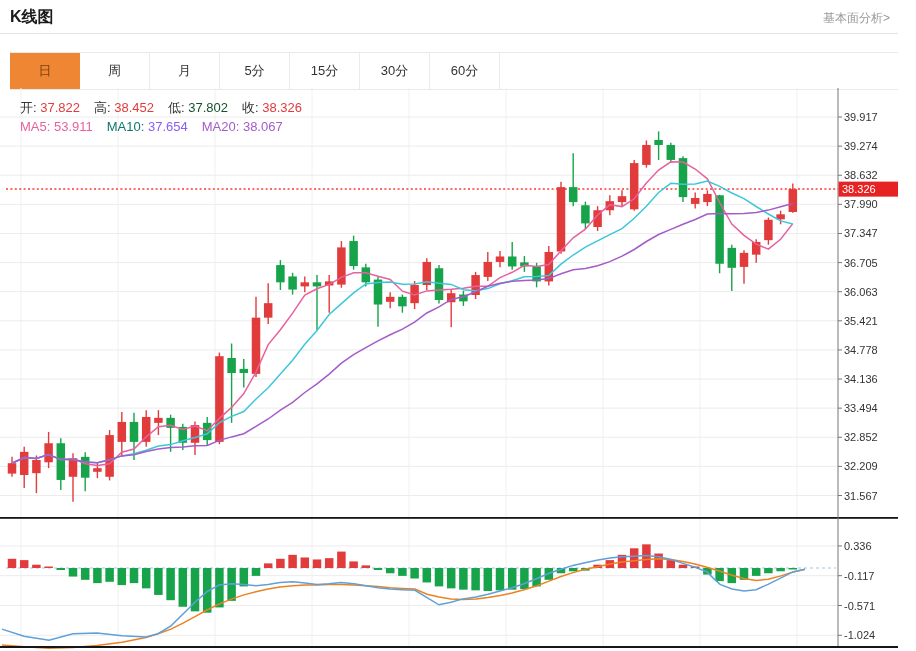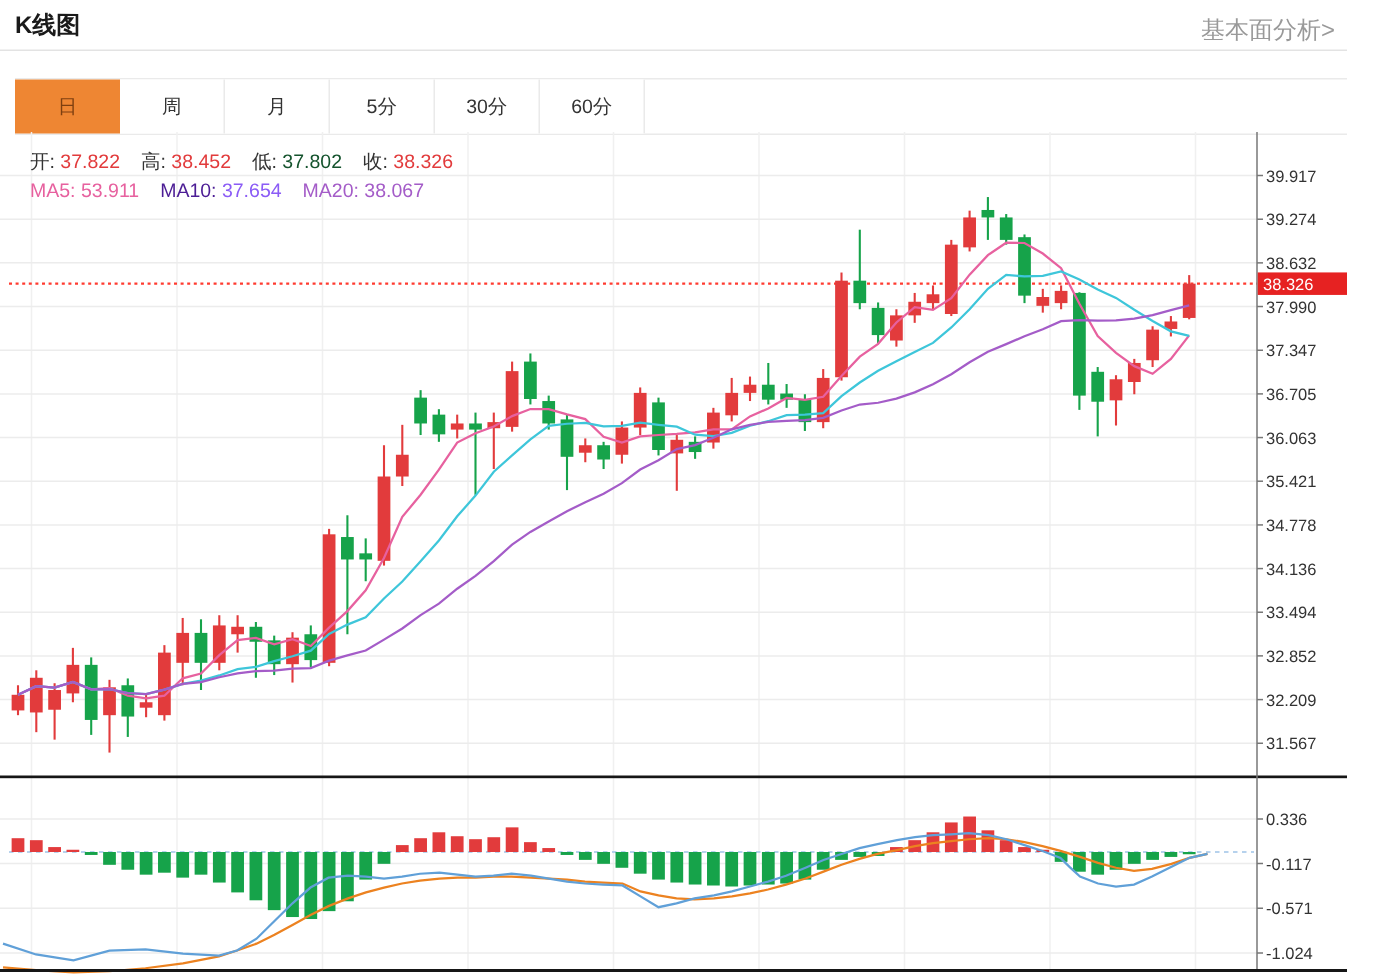--- a/index.html
+++ b/index.html
@@ -1,19 +1,19 @@
 <!DOCTYPE html>
 <html style="--tab-active-bg: #ee8633; --tab-active-text: #7d3f10;"><head>
 <meta charset="utf-8">
 <style>
   html,body{margin:0;padding:0;background:#fff;}
   #app{position:relative;width:898px;height:651px;background:#fff;overflow:hidden;
        font-family:"Liberation Sans","DejaVu Sans",sans-serif;}
   .page-title{position:absolute;left:10px;top:7px;font-size:16px;font-weight:bold;color:#1a1a1a;}
-  .fund-link{position:absolute;right:8px;top:10px;font-size:16px;color:#999;cursor:pointer;}
+  .fund-link{position:absolute;right:8px;top:10px;font-size:12px;color:#999;cursor:pointer;}
   .top-divider{position:absolute;left:0;top:33px;width:910px;height:1px;background:#e3e3e3;}
   .tab-bar{position:absolute;left:10px;top:52px;width:896px;height:36px;
            border-top:1px solid #eaeaea;border-bottom:1px solid #eaeaea;display:flex;background:#fff;}
   .tab{width:70px;height:36px;line-height:36px;text-align:center;font-size:13px;color:#333;
        border-right:1px solid #eaeaea;cursor:pointer;box-sizing:border-box;background:#fff;}
   .tab.active{background:var(--tab-active-bg);color:var(--tab-active-text);border-right:none;}
   .legend-row{position:absolute;left:20px;display:flex;gap:14px;font-size:13px;white-space:nowrap;z-index:3;}
   #legend-ohlc{top:99px;}
   #legend-ma{top:119px;}
   #legend-macd{top:524px;gap:22px;}
@@ -26,20 +26,21 @@
 
 <div id="app">
   <div class="page-title">K线图</div>
   <div class="fund-link">基本面分析&gt;</div>
   <div class="top-divider"></div>
   <div class="tab-bar">
       <div class="tab active">日</div>
       <div class="tab">周</div>
       <div class="tab">月</div>
       <div class="tab">5分</div>
+      <div class="tab">15分</div>
       <div class="tab">30分</div>
       <div class="tab">60分</div>
     </div>
 
   <svg id="chart" width="916" height="651" viewBox="0 0 916 651">
       <g>
         <line x1="21" y1="88" x2="21" y2="646" stroke="#f0f0f0" stroke-width="1"></line>
         <line x1="118" y1="88" x2="118" y2="646" stroke="#f0f0f0" stroke-width="1"></line>
         <line x1="215" y1="88" x2="215" y2="646" stroke="#f0f0f0" stroke-width="1"></line>
         <line x1="312" y1="88" x2="312" y2="646" stroke="#f0f0f0" stroke-width="1"></line>
@@ -323,16 +324,16 @@
     </svg>
 
   <div class="legend-row" id="legend-ohlc">
       <span class="li"><span class="lab">开: </span><span style="color: rgb(226, 59, 60);">37.822</span></span>
       <span class="li"><span class="lab">高: </span><span style="color: rgb(226, 59, 60);">38.452</span></span>
       <span class="li"><span class="lab">低: </span><span style="color: #14532d;">37.802</span></span>
       <span class="li"><span class="lab">收: </span><span style="color: rgb(226, 59, 60);">38.326</span></span>
     </div>
   <div class="legend-row" id="legend-ma">
       <span class="li"><span class="lab" style="color: rgb(231, 97, 159);">MA5: </span><span style="color: rgb(231, 97, 159);">53.911</span></span>
-      <span class="li"><span class="lab" style="color: #4c1d95;">MA10: </span><span style="color: #8b5cf6;">37.654</span></span>
+      <span class="li"><span class="lab" style="color: #0f766e;">MA10: </span><span style="color: #8b5cf6;">37.654</span></span>
       <span class="li"><span class="lab" style="color: rgb(164, 92, 200);">MA20: </span><span style="color: rgb(164, 92, 200);">38.067</span></span>
     </div>
 </div>
 
 </body></html>

